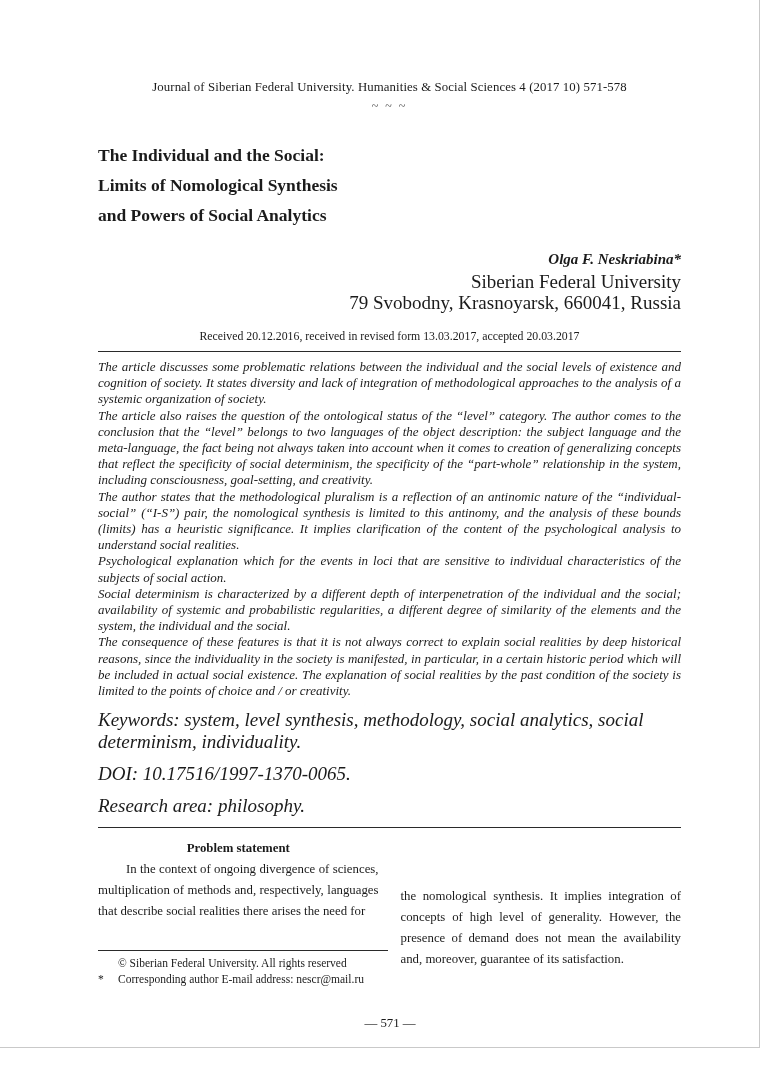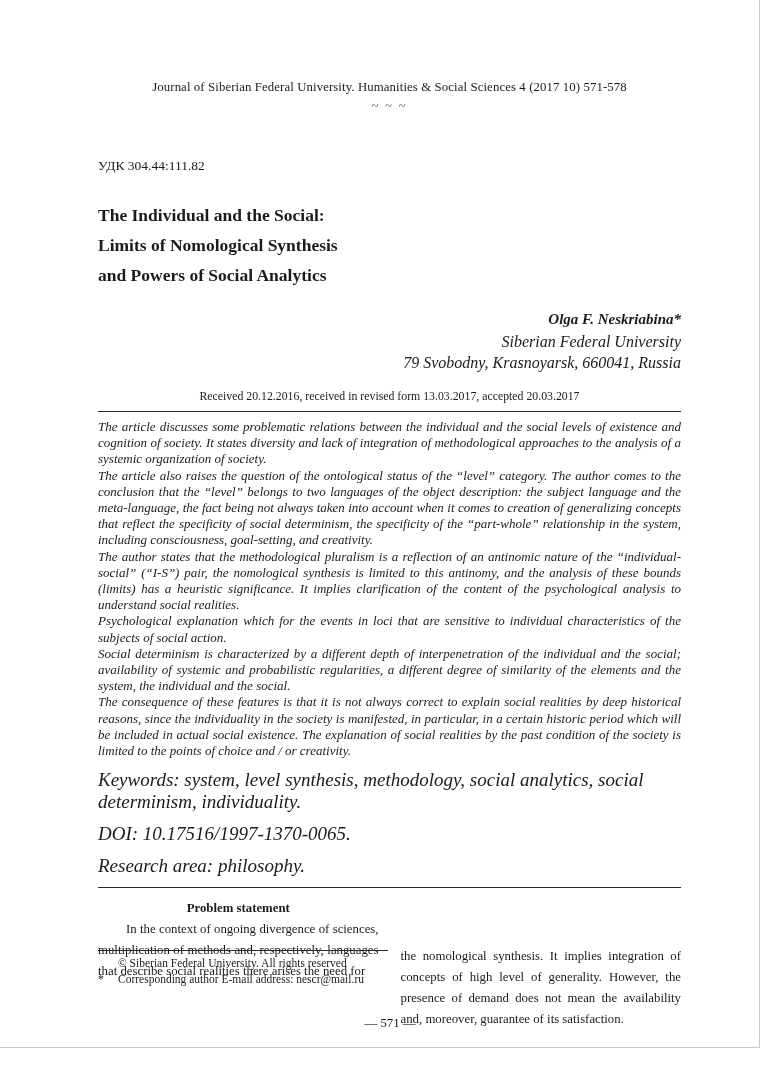--- a/index.html
+++ b/index.html
@@ -43,22 +43,21 @@
     text-align: right;
     line-height: 21px;
   }
   .author-name {
     font-size: 15px;
     font-weight: bold;
     font-style: italic;
     line-height: 23px;
   }
   .author-affil, .author-addr {
-    font-size: 16px;
-    font-style: italic;
+    font-size: 19px;
   }
   .received {
     margin-top: 16px;
     text-align: center;
     font-size: 11.8px;
   }
   .rule {
     border: none;
     border-top: 1.4px solid #2a2a2a;
     margin-top: 7px;
@@ -122,21 +121,20 @@
   }
 </style>
 </head>
 <body>
 
 <div class="page">
 
   <div class="journal-line">Journal of  Siberian Federal University.  Humanities &amp; Social Sciences 4 (2017 10) 571-578</div>
   <div class="tilde-line">~ ~ ~</div>
 
-  <div class="udk">УДК 304.44:111.82</div>
 
   <div class="title">
     <div>The Individual and the Social:</div>
     <div>Limits of Nomological Synthesis</div>
     <div>and Powers of Social Analytics</div>
   </div>
 
   <div class="author-block">
     <div class="author-name">Olga F. Neskriabina*</div>
     <div class="author-affil">Siberian Federal University</div>

